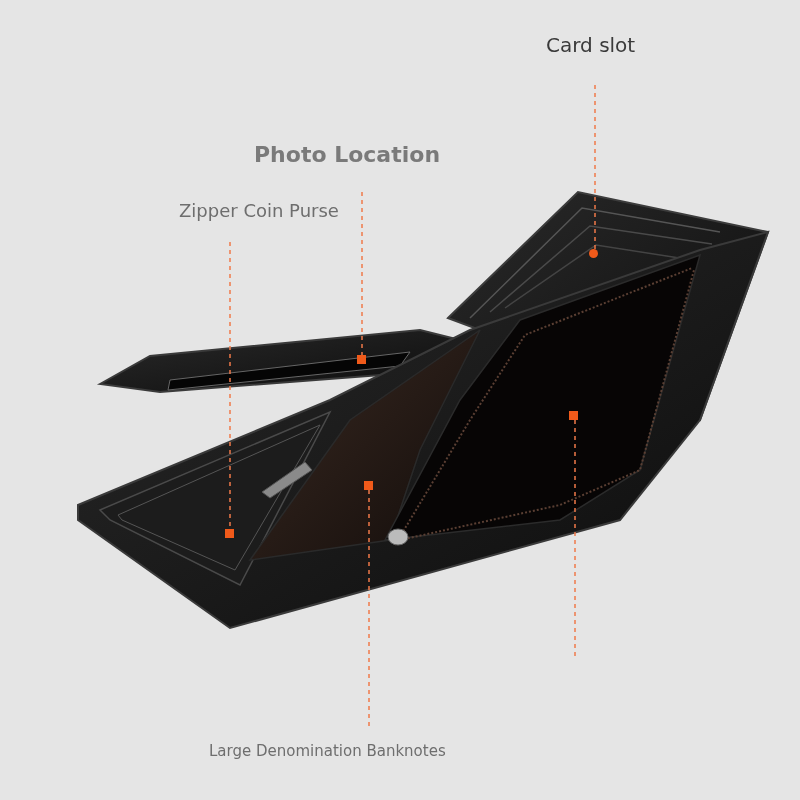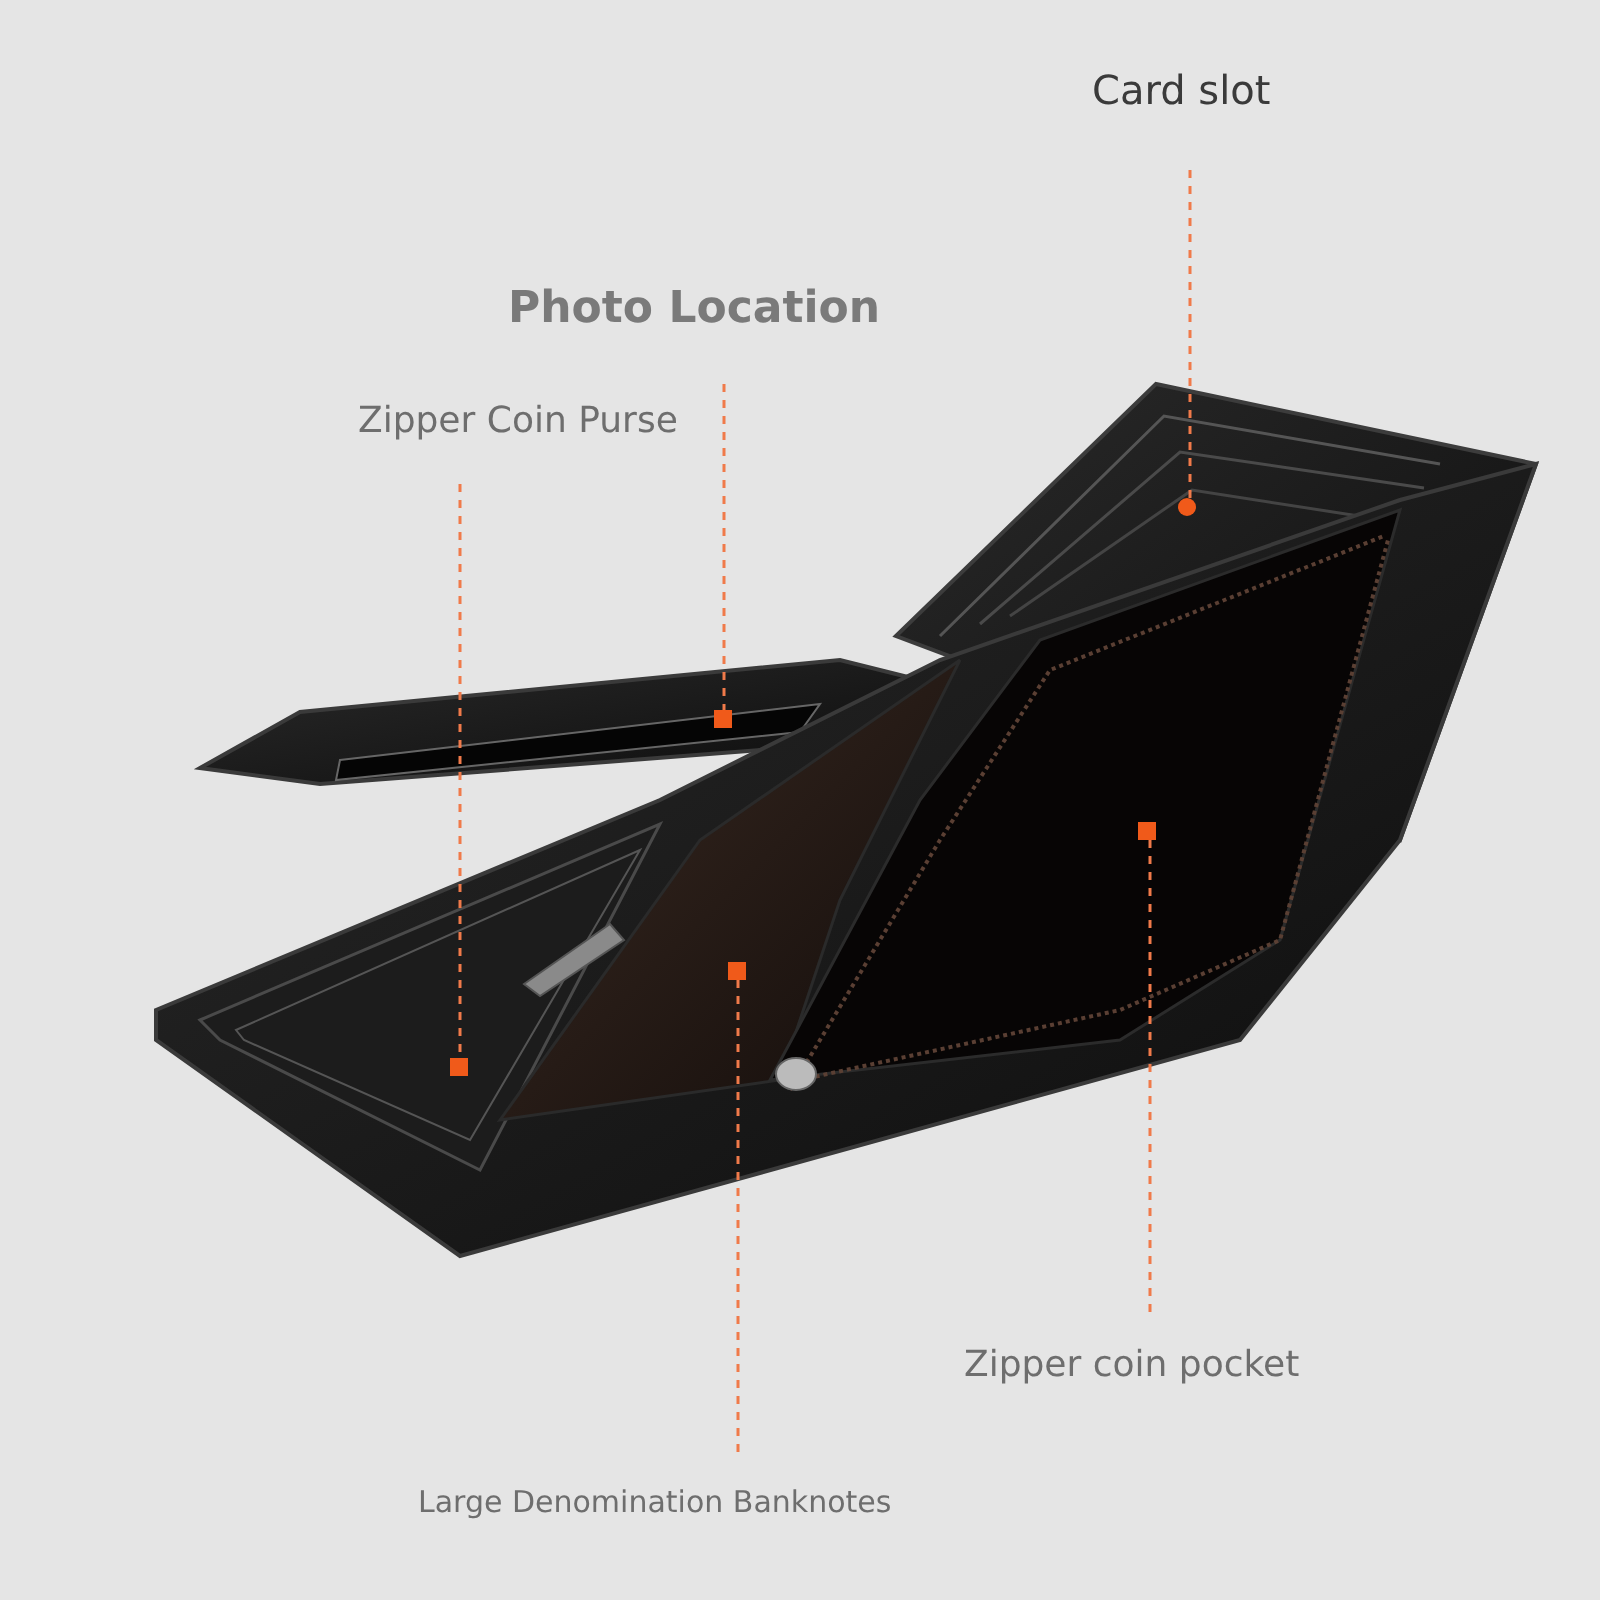--- a/index.html
+++ b/index.html
@@ -62,15 +62,14 @@
 
   <div class="marker" style="left:589px;top:249px;border-radius:50%;"></div>
   <div class="marker" style="left:357px;top:355px;"></div>
   <div class="marker" style="left:225px;top:529px;"></div>
   <div class="marker" style="left:364px;top:481px;"></div>
   <div class="marker" style="left:569px;top:411px;"></div>
 
   <div class="label lbl-card">Card slot</div>
   <div class="label lbl-photo">Photo Location</div>
   <div class="label lbl-zip-purse">Zipper Coin Purse</div>
-  <div class="label lbl-zip-pocket">Zipper coin pocket</div>
   <div class="label lbl-banknotes">Large Denomination Banknotes</div>
 </div>
 
 </body></html>

